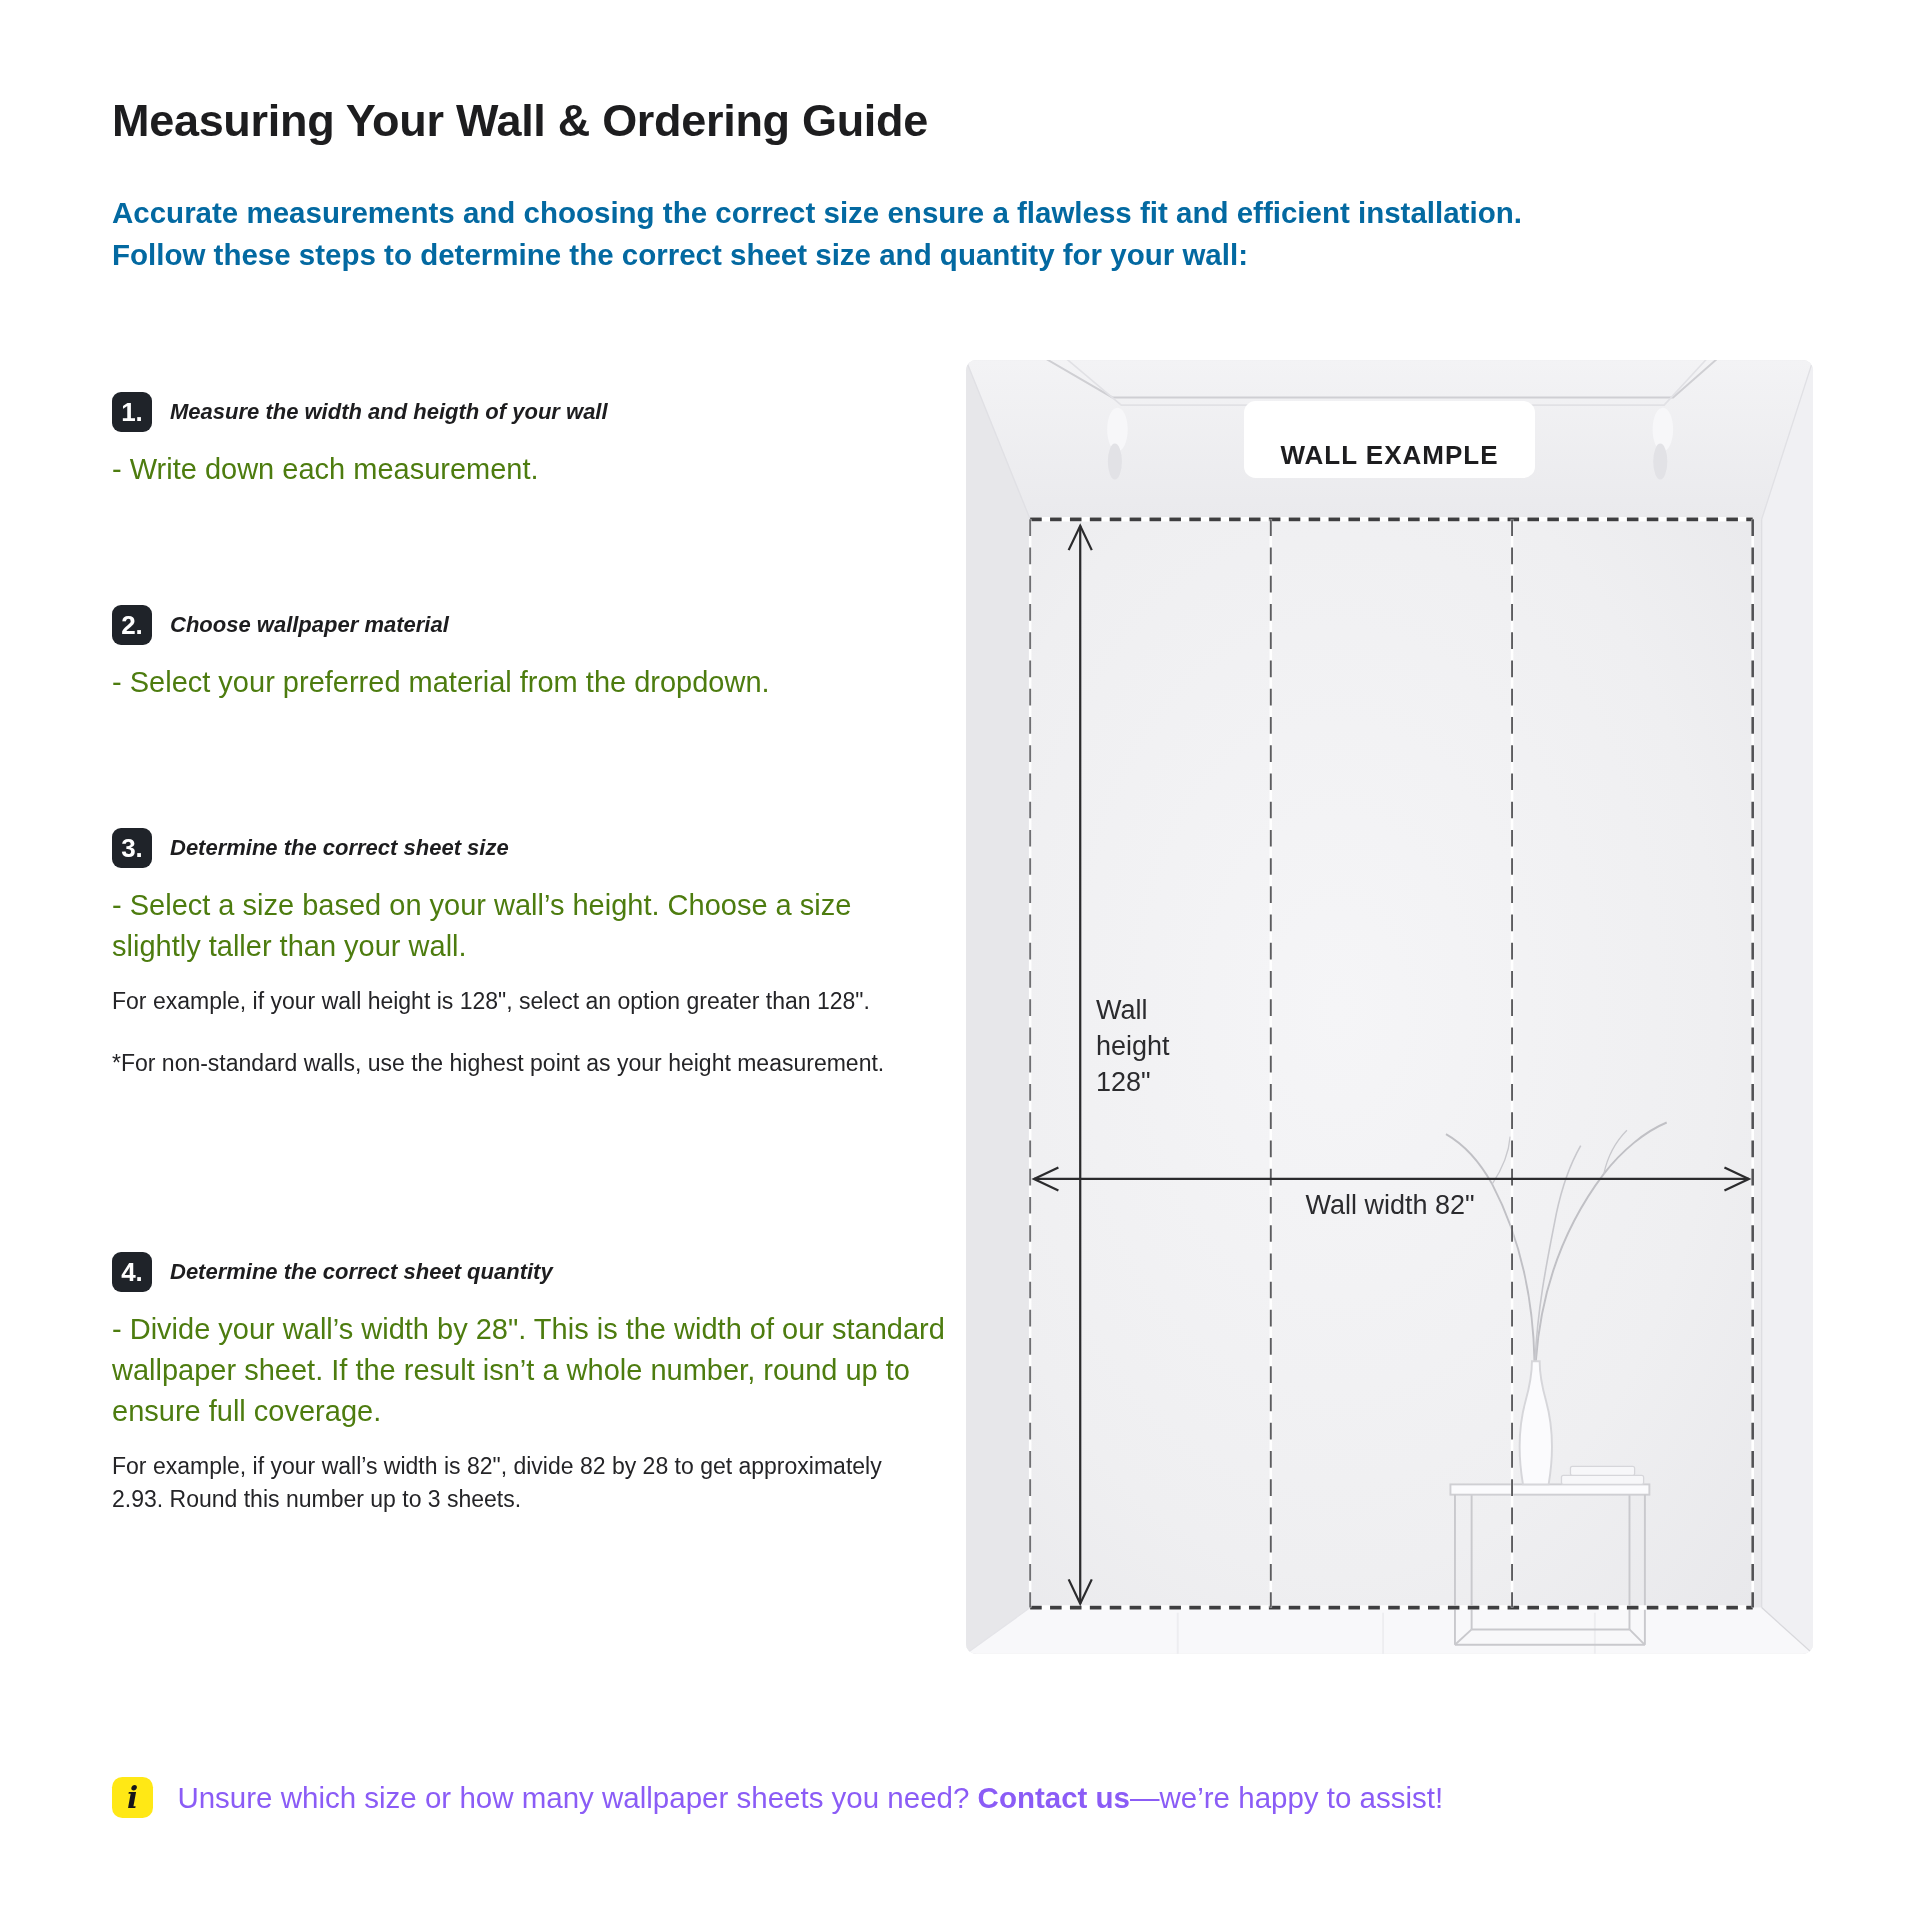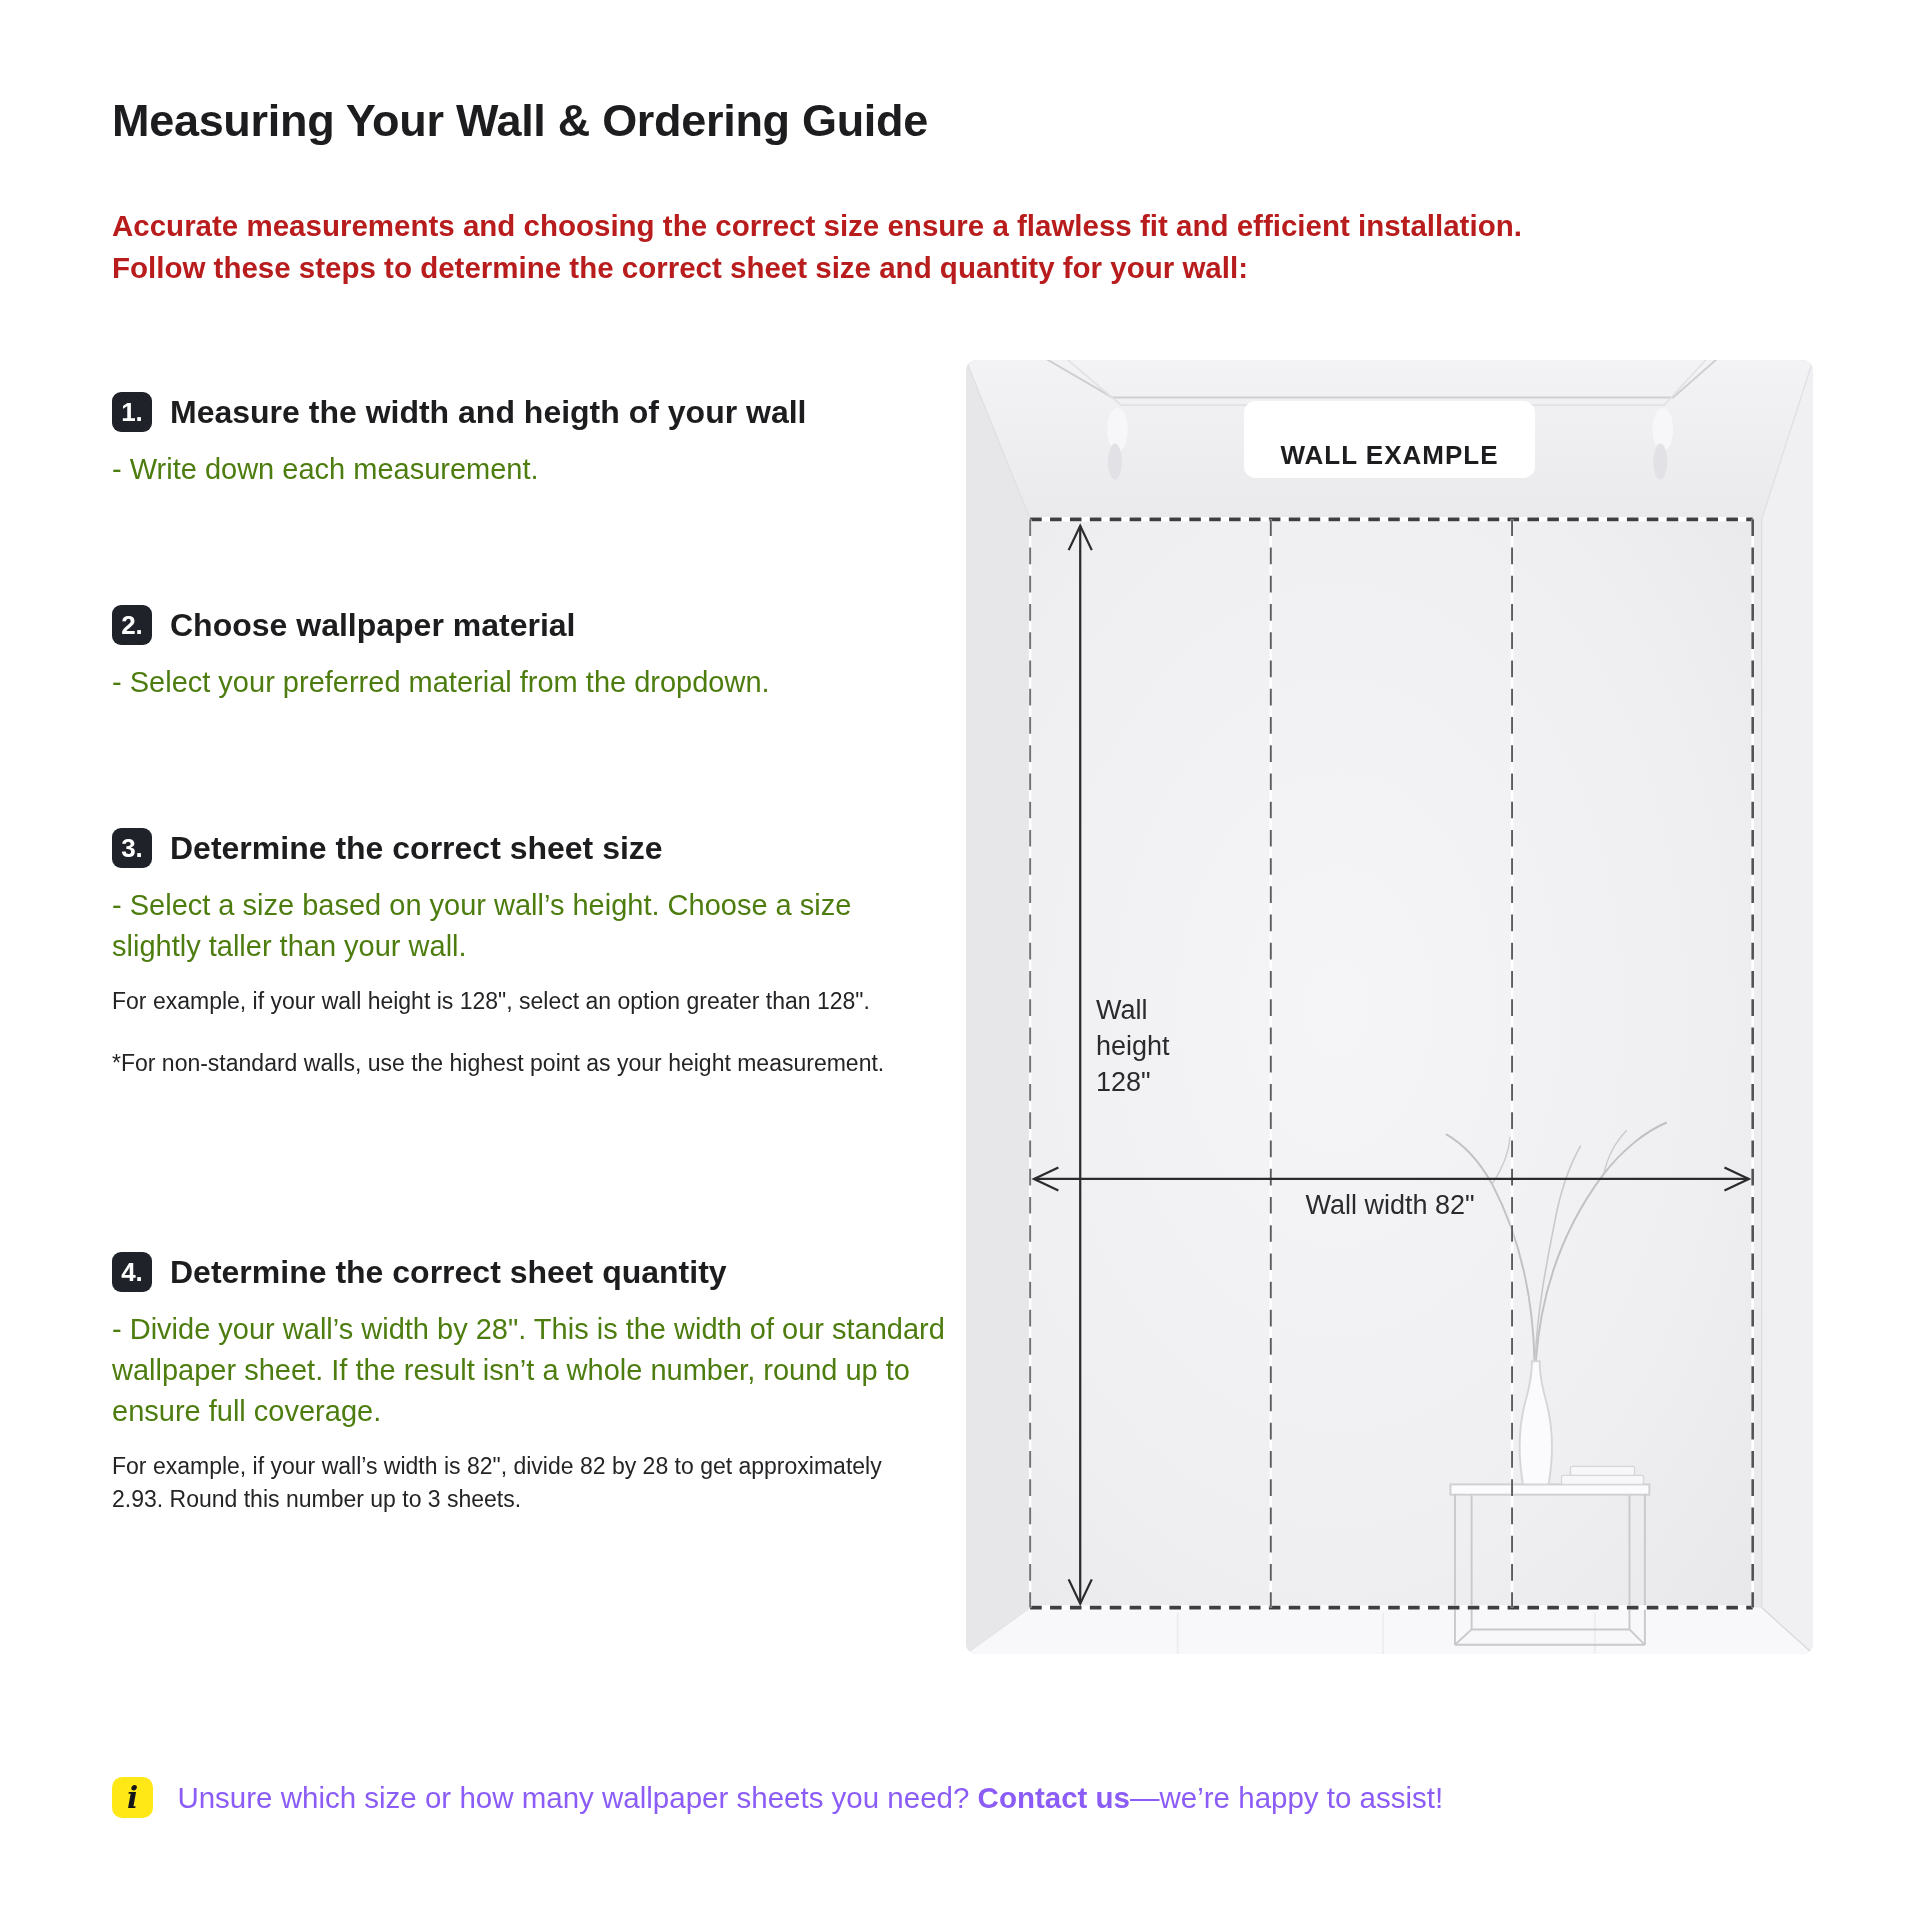--- a/index.html
+++ b/index.html
@@ -1,31 +1,31 @@
 <!DOCTYPE html>
 <html style="font-size:10.3px"><head>
 <meta charset="utf-8">
 <style>
   html,body{margin:0;padding:0;background:#ffffff;}
   body{width:1926px;height:1926px;font-family:"Liberation Sans",sans-serif;color:#1d1d1f;}
   .page{position:relative;width:1926px;height:1926px;background:#fff;overflow:hidden;}
 
   .page-title{position:absolute;left:112px;top:95px;margin:0;font-size:45px;font-weight:700;letter-spacing:-0.3px;color:#1d1d1f;text-align:center;}
 
-  .intro{position:absolute;left:112px;top:205px;font-size:29.5px;font-weight:700;line-height:42px;color:#b91c1c;}
+  .intro{position:absolute;left:112px;top:192px;font-size:29.5px;font-weight:700;line-height:42px;color:#0369a1;}
 
   .step{position:absolute;left:112px;width:864px;}
   .step-1{top:392px;}
   .step-2{top:605px;}
   .step-3{top:828px;}
   .step-4{top:1252px;}
   .step-head{display:flex;align-items:center;gap:18px;}
   .step-badge{flex:0 0 40px;width:40px;height:40px;background:#1f2329;color:#fff;border-radius:9px;
               display:flex;align-items:center;justify-content:center;font-size:26px;font-weight:700;}
-  .step-title{margin:0;font-size:32px;font-weight:700;color:#1d1d1f;}
+  .step-title{margin:0;font-size:22px;font-weight:700;color:#1d1d1f;font-style:italic;}
   .step-body{margin:16.7px 0 0 0;font-size:29px;line-height:41px;color:#4d7c0f;max-width:864px;}
   .step-3 .step-body{max-width:799px;}
   .step-example{margin:18px 0 0 0;font-size:23px;line-height:33px;color:#242427;max-width:799px;}
   .step-note{margin:29.5px 0 0 0;font-size:23px;line-height:33px;color:#242427;max-width:799px;}
 
   .photo{position:absolute;left:966px;top:360px;width:847px;height:1294px;border-radius:10.3px;
          overflow:hidden;background:#ededef;}
   .room{position:absolute;left:0;top:0;width:100%;height:100%;display:block;}
   .wall-badge{position:absolute;left:278px;top:41px;width:291px;height:77px;background:#ffffff;border-radius:11.6px;
               display:flex;align-items:center;justify-content:center;}

